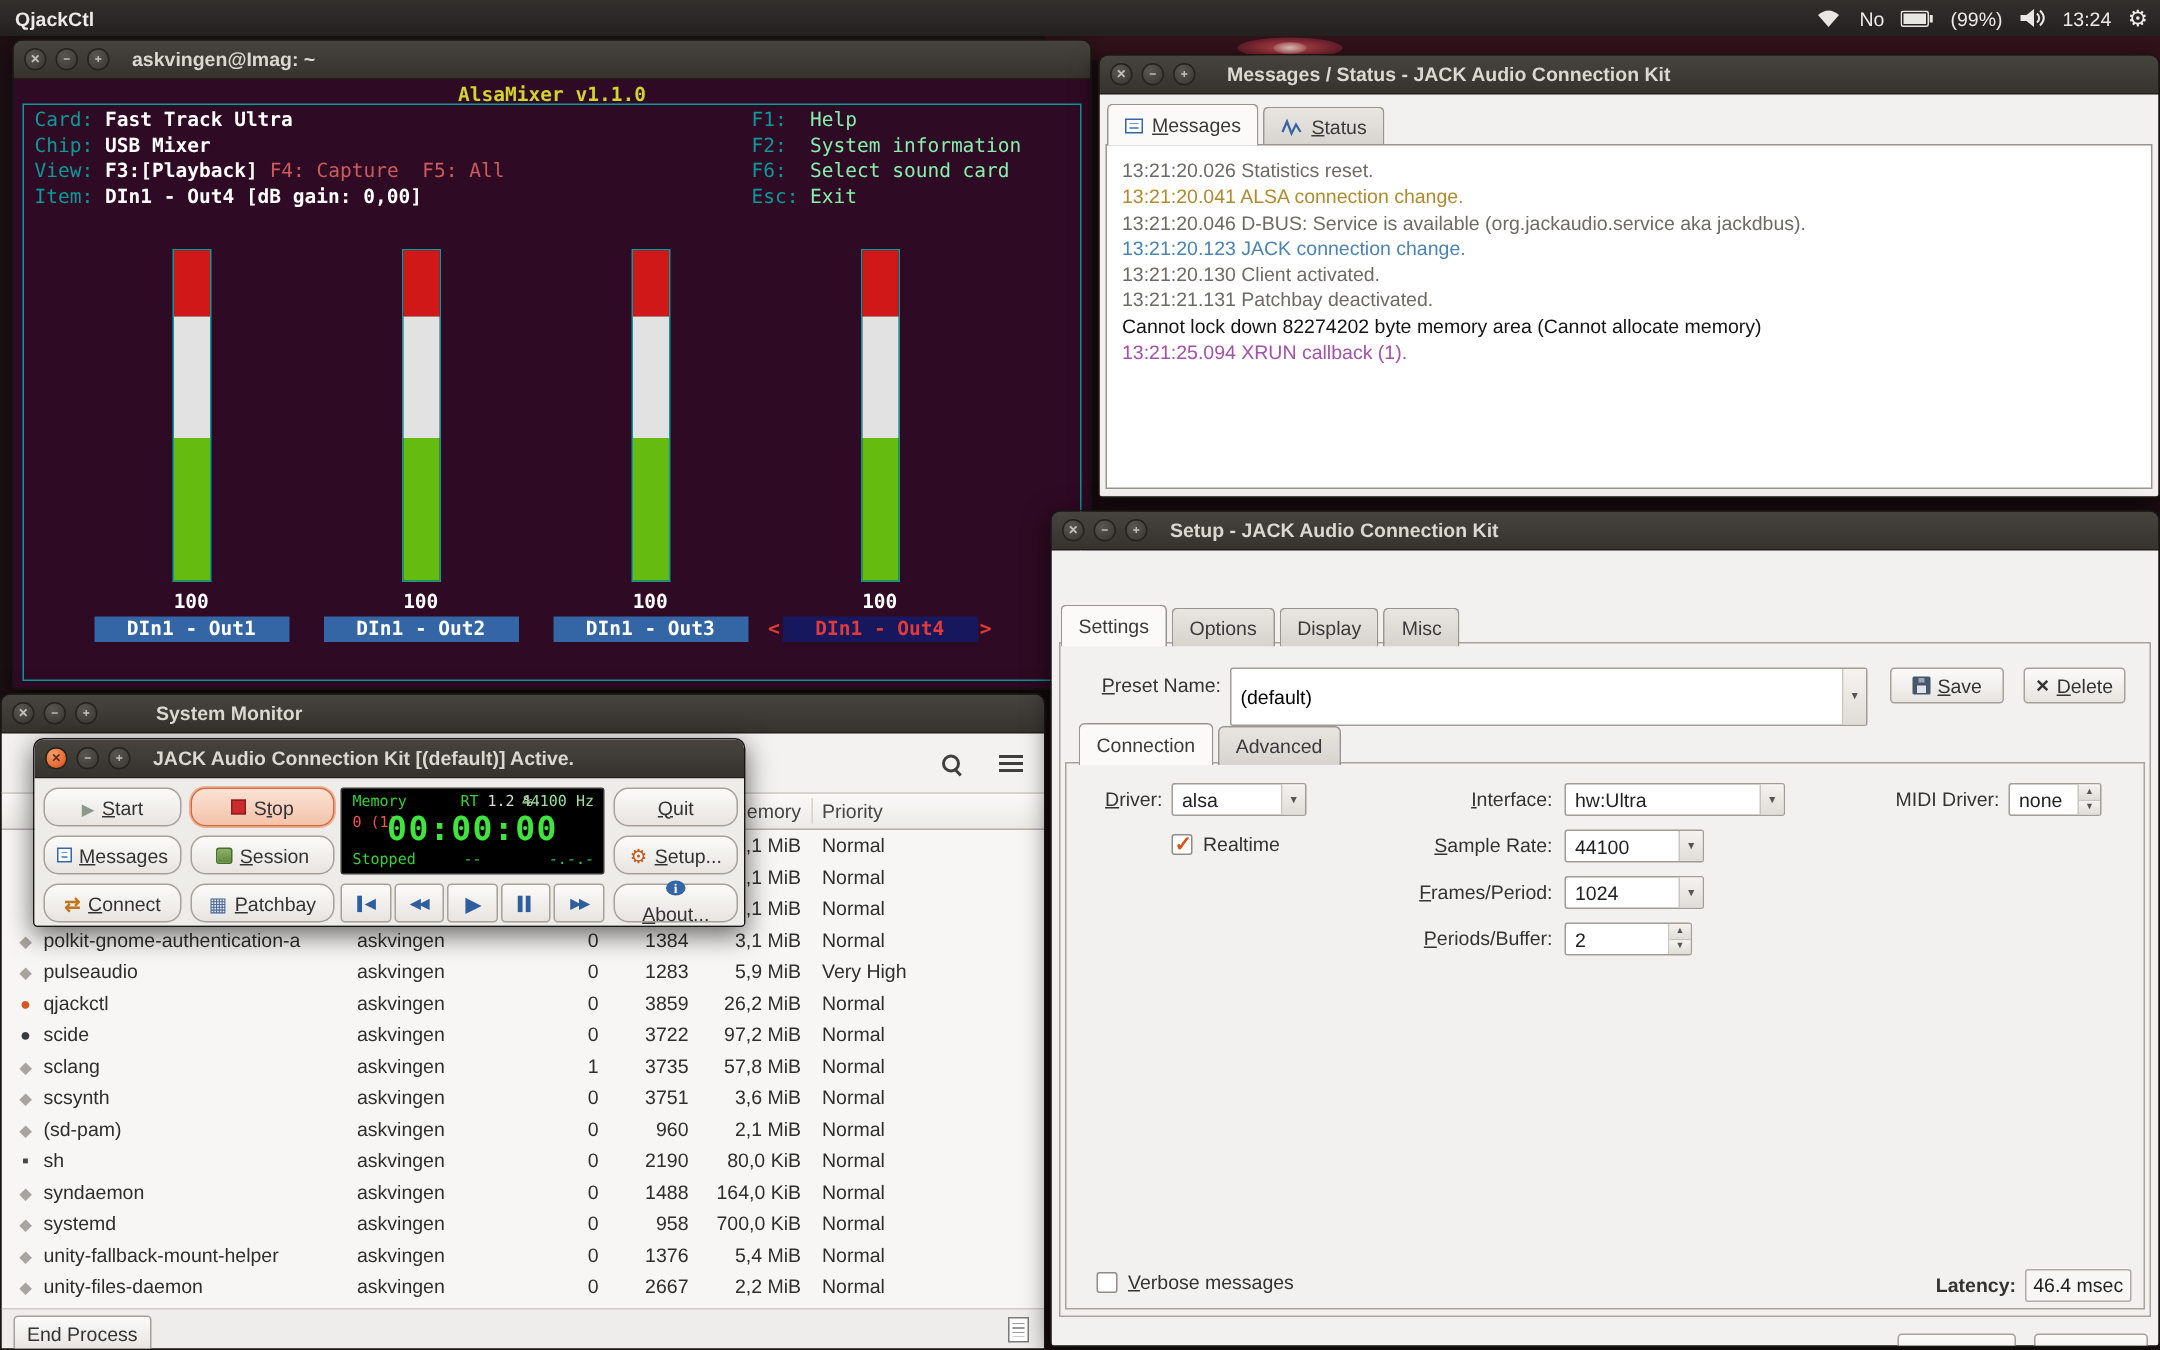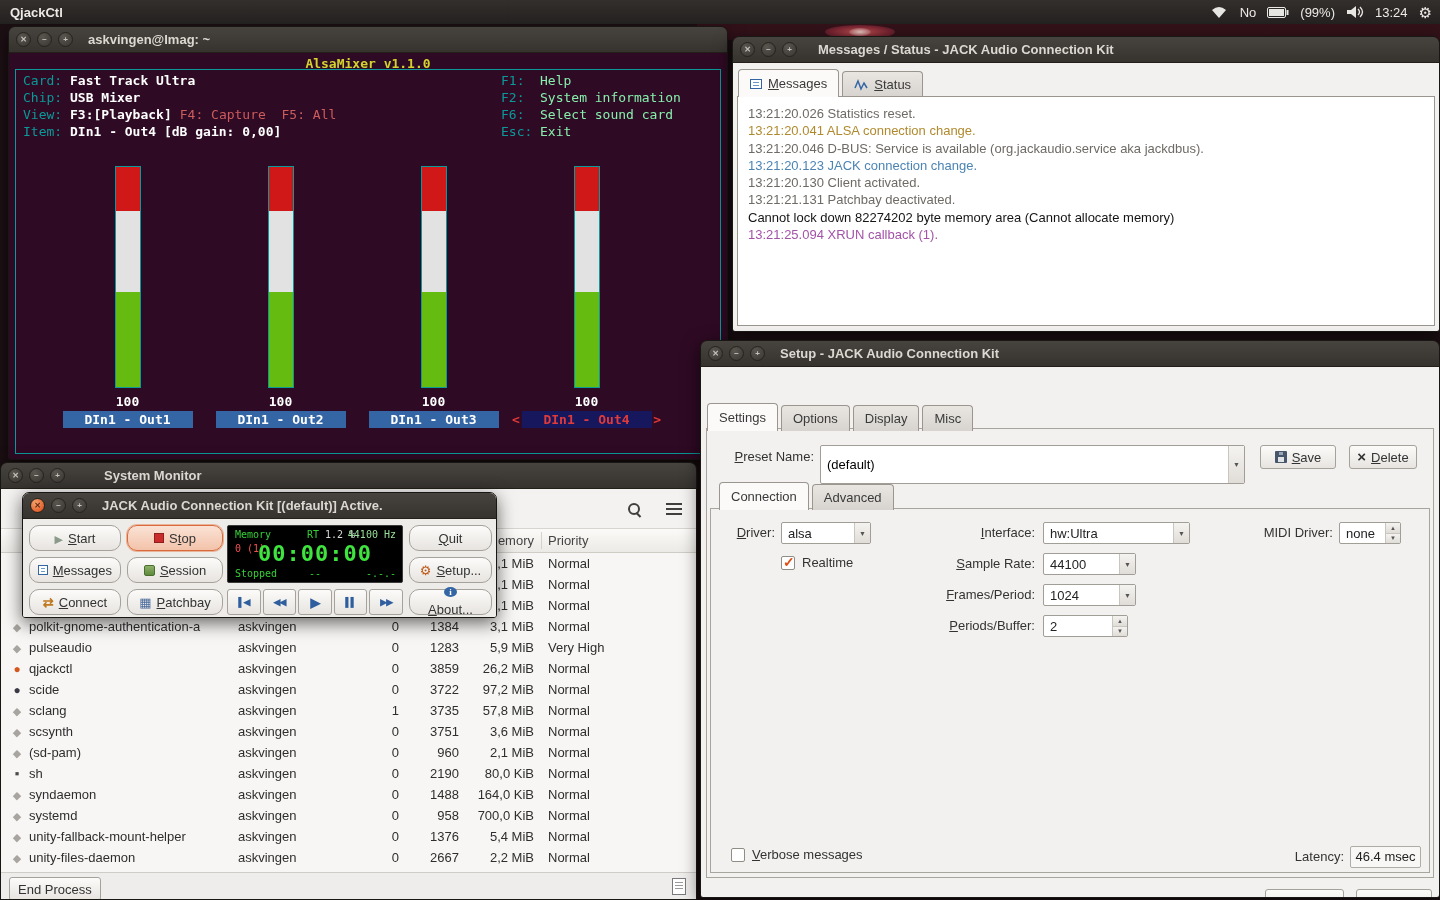--- a/index.html
+++ b/index.html
@@ -202,21 +202,21 @@
   #lab-midi { left:532px; top:13px; width:90px; text-align:right; }
   #cmb-midi { left:628px; top:13px; width:62px; height:22px; }
   #rt-check { position:absolute; left:70px; top:46px; }
   #lab-srate { left:204px; top:44px; width:120px; text-align:right; }
   #cmb-srate { left:332px; top:44px; width:93px; height:22px; }
   #lab-frames { left:204px; top:75px; width:120px; text-align:right; }
   #cmb-frames { left:332px; top:75px; width:93px; height:22px; }
   #lab-periods { left:204px; top:106px; width:120px; text-align:right; }
   #cmb-periods { left:332px; top:106px; width:85px; height:22px; }
   #verbose-check { position:absolute; left:20px; top:338px; }
-  #lab-latency { left:513px; top:337px; width:120px; text-align:right; }
+  #lab-latency { left:513px; top:337px; width:120px; text-align:right;font-weight:bold; }
   #latency-box { position:absolute; left:639px; top:337px; width:71px; height:22px; background:#f8f7f5;
       border:1px solid #b0aca6; border-radius:2px; text-align:center; line-height:20px; color:#222; }
   #su-cancel { left:564px; top:522px; width:79px; height:26px; }
   #su-ok { left:655px; top:522px; width:76px; height:26px; }
 </style>
 </head>
 <body>
 
 <div id="wp-accent"></div>
 

